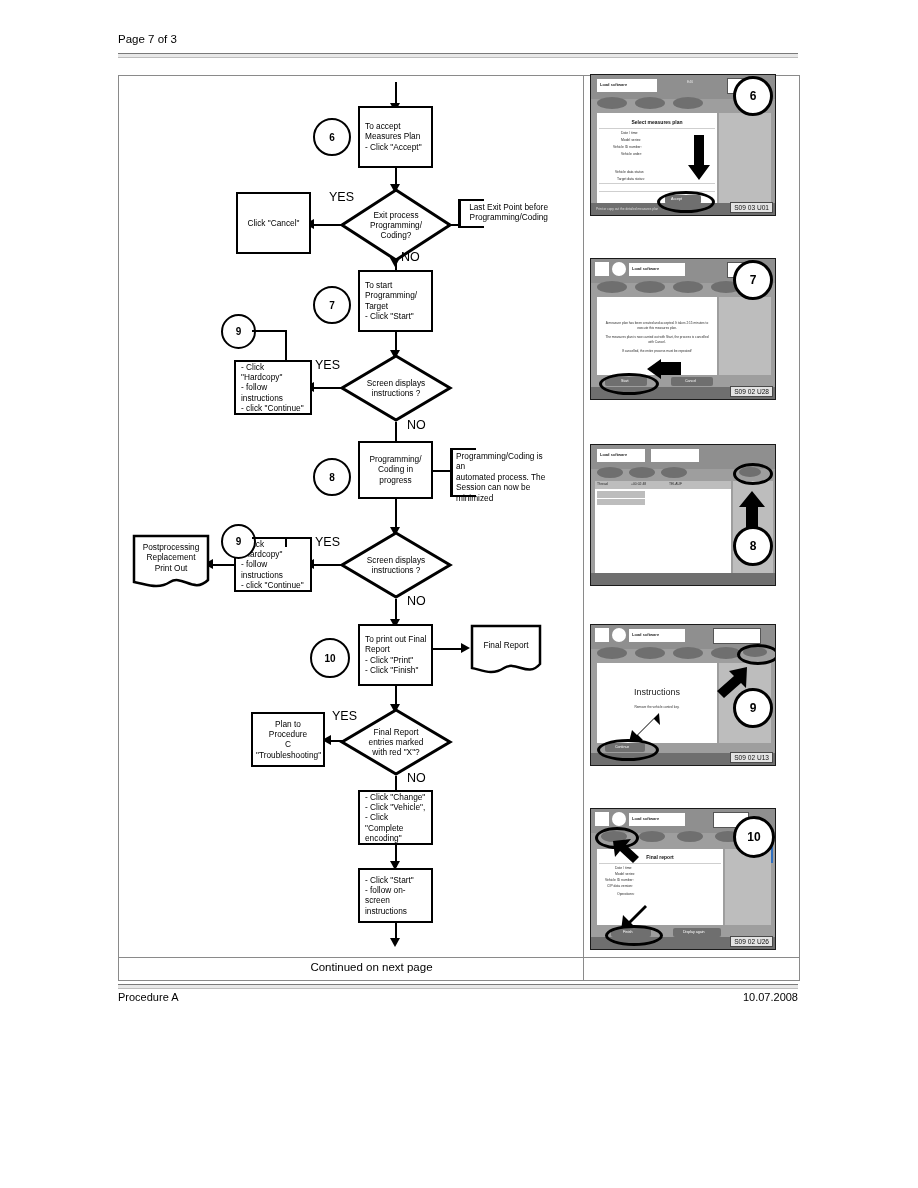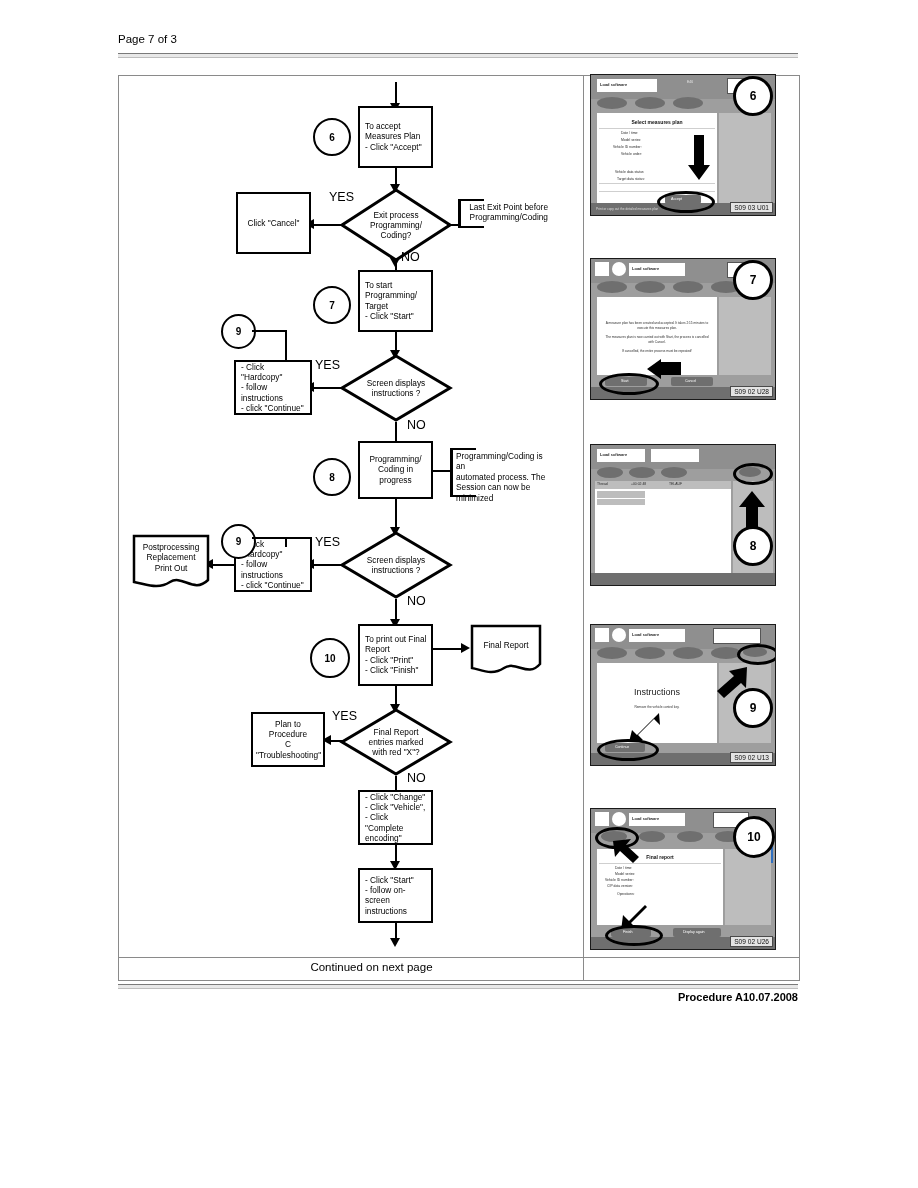--- a/index.html
+++ b/index.html
@@ -10,21 +10,21 @@
   .hdr{position:absolute;left:118px;top:33px;width:680px;
        display:flex;justify-content:space-between;align-items:baseline;}
   .hdr-title{font-size:12.5px;font-weight:bold;letter-spacing:-0.2px;}
   .hdr-page{font-size:11.5px;}
   .hdr-rule{position:absolute;left:118px;top:53px;width:680px;height:3px;
             border-top:1px solid #7a7a7a;border-bottom:1px solid #bdbdbd;background:#e8e8e8;}
 
   .ftr-rule{position:absolute;left:118px;top:984px;width:680px;height:3px;
             border-top:1px solid #7a7a7a;border-bottom:1px solid #bdbdbd;background:#e8e8e8;}
   .ftr{position:absolute;left:118px;top:991px;width:680px;
-       display:flex;justify-content:flex-end;align-items:baseline;font-weight:bold;}
+       display:flex;justify-content:space-between;align-items:baseline;}
   .ftr-left,.ftr-right{font-size:11px;}
 
   
   .frame{position:absolute;left:118px;top:75px;width:682px;height:906px;
          border:1px solid #8a8a8a;box-sizing:border-box;background:#fff;}
   .vsplit{position:absolute;left:583px;top:75px;width:1px;height:906px;background:#8a8a8a;}
   .hsplit{position:absolute;left:118px;top:957px;width:682px;height:1px;background:#8a8a8a;}
   .contd{position:absolute;left:118px;top:961px;width:465px;text-align:center;
          font-size:11.5px;margin-left:21px;}
 

